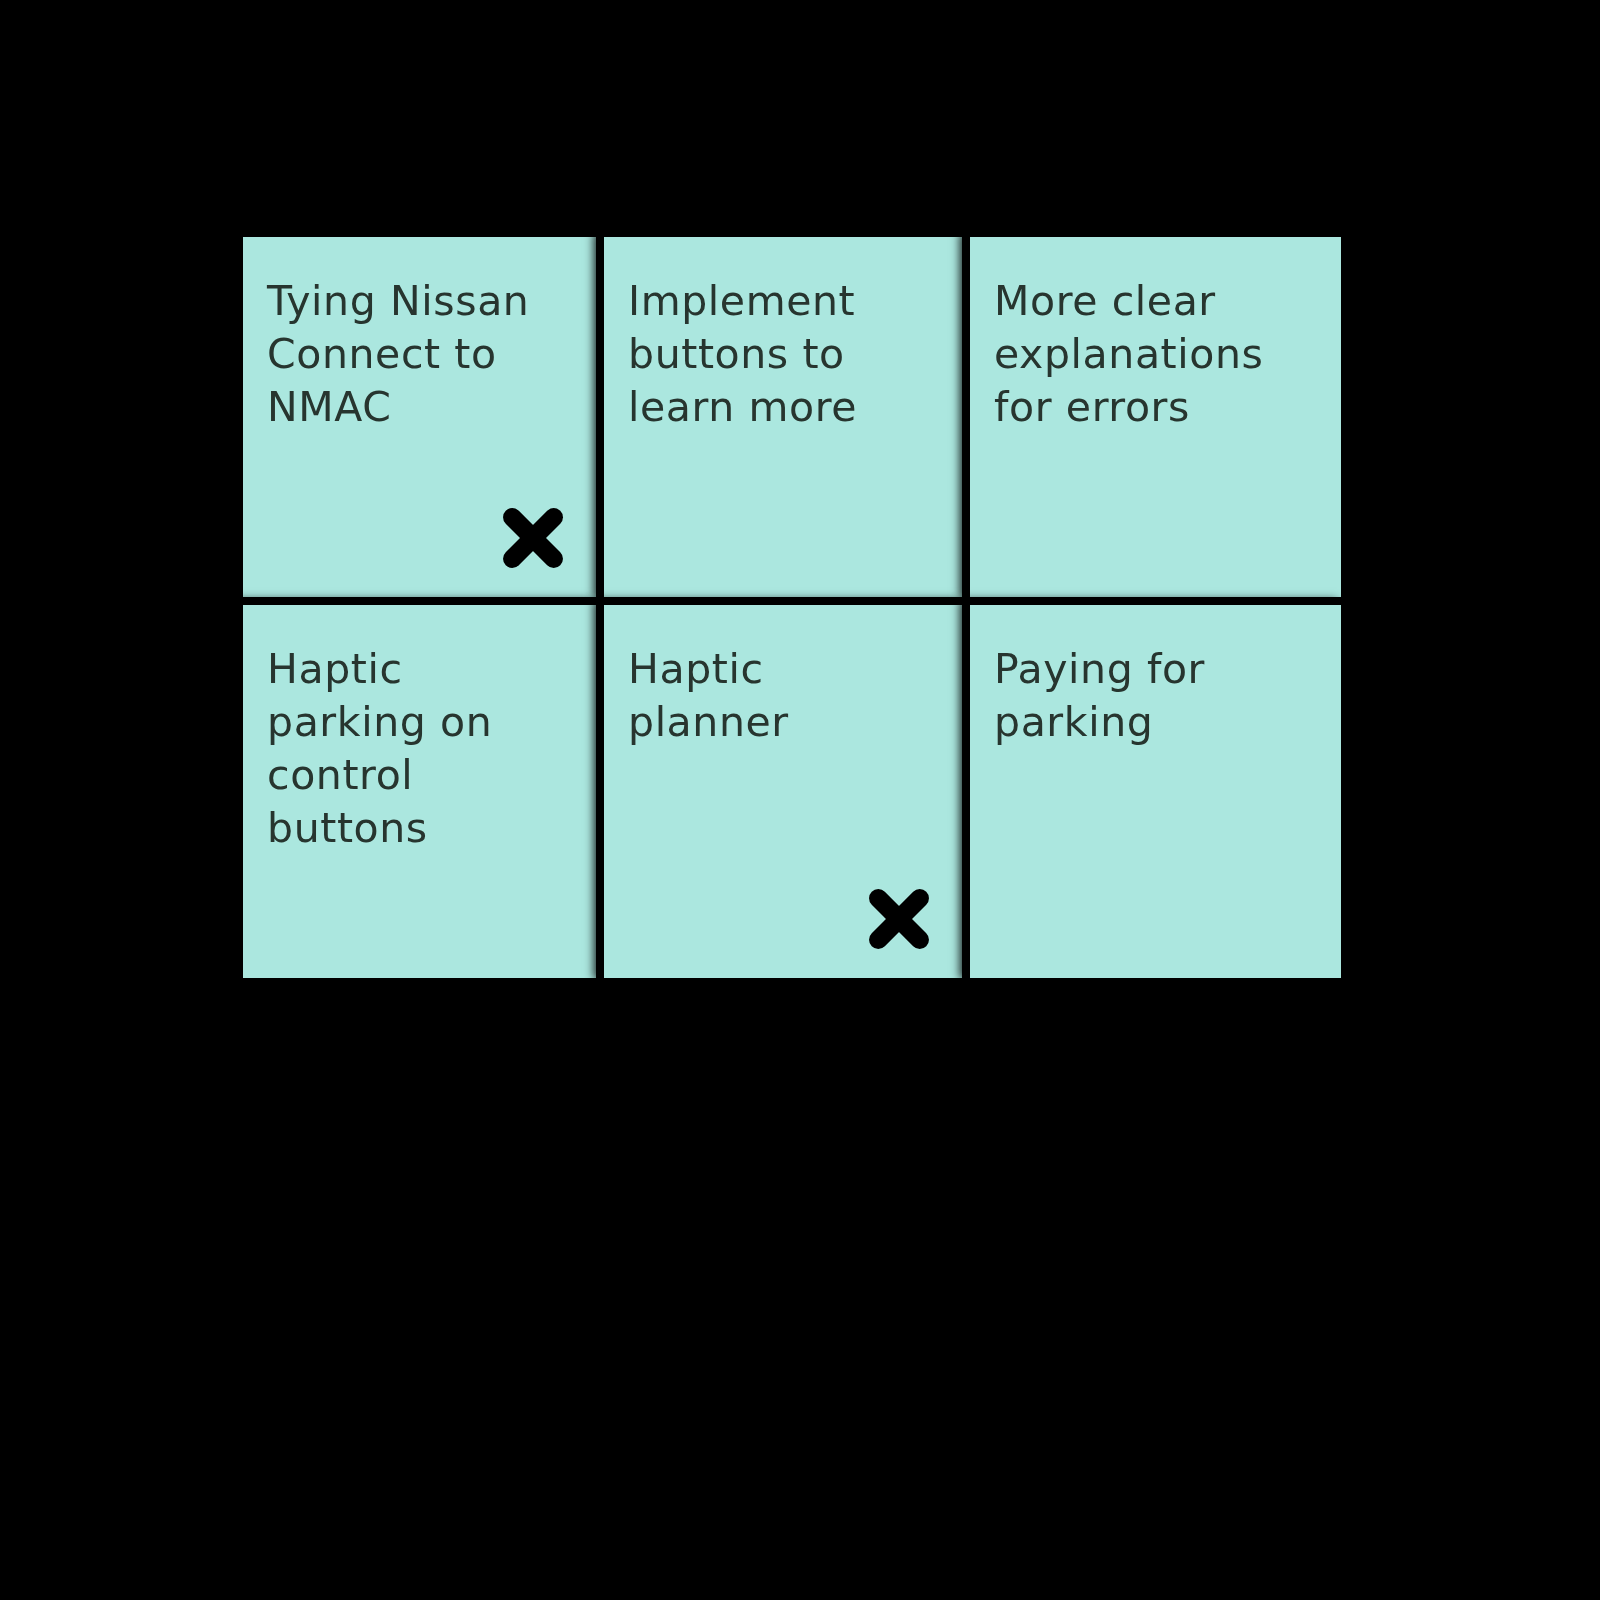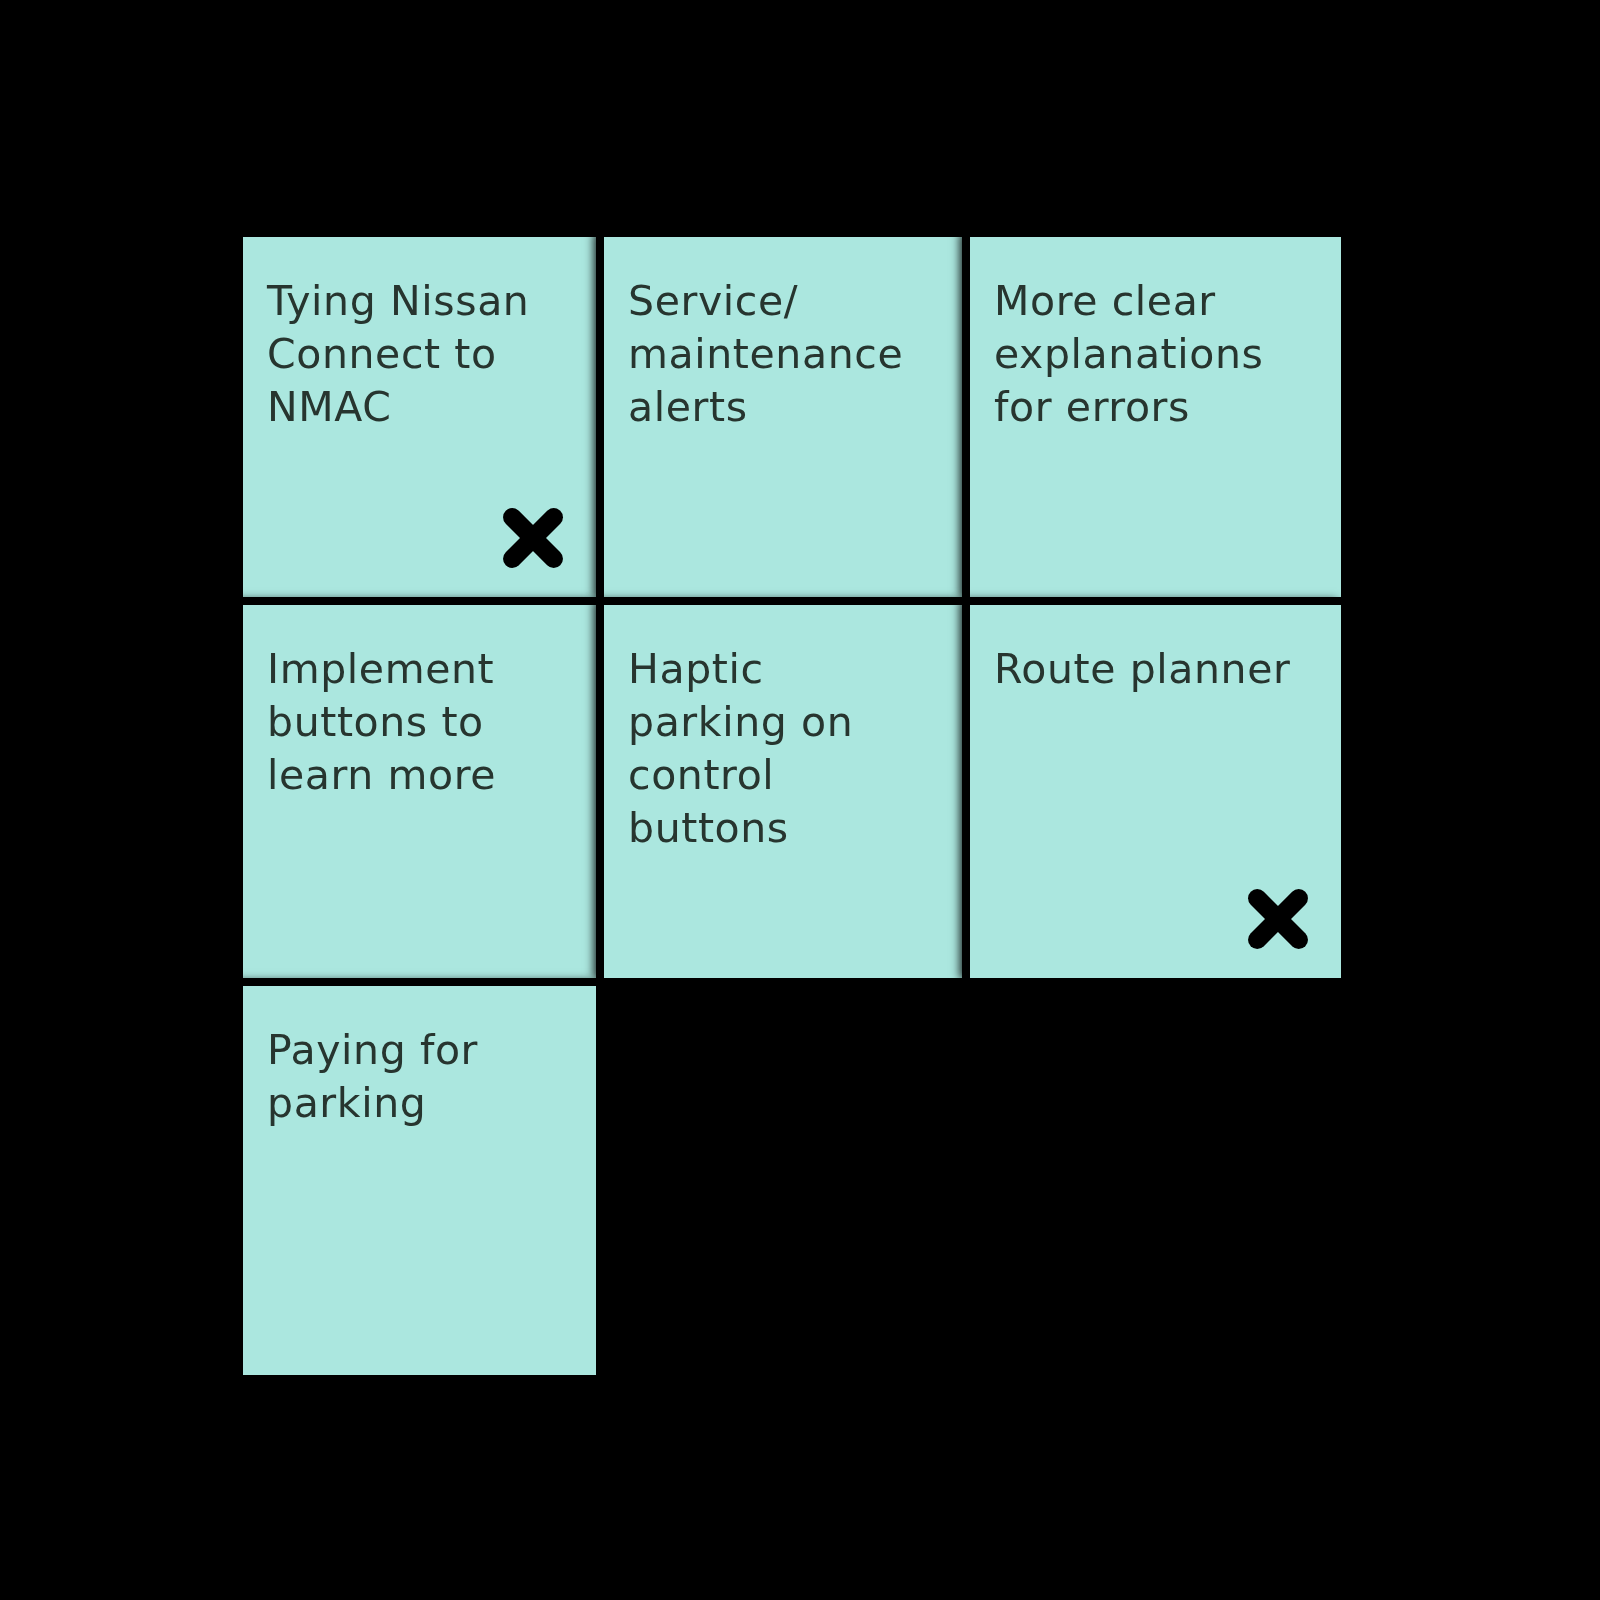--- a/index.html
+++ b/index.html
@@ -100,52 +100,46 @@
       <span class="note-mark">
         <svg viewBox="0 0 100 100" aria-hidden="true">
           <g stroke="#000000" stroke-width="25" stroke-linecap="round" fill="none">
             <line x1="22" y1="22" x2="78" y2="78"></line>
             <line x1="78" y1="22" x2="22" y2="78"></line>
           </g>
         </svg>
       </span>
     </div>
 
+
+
     <div class="sticky-note">
-      <span class="note-text">Service/
-maintenance
-alerts</span>
+      <span class="note-text">Implement
+buttons to
+learn more</span>
 
     </div>
-
 
     <div class="sticky-note">
       <span class="note-text">More clear
 explanations
 for errors</span>
-
-    </div>
-
-    <div class="sticky-note">
-      <span class="note-text">Implement
-buttons to
-learn more</span>
 
     </div>
 
     <div class="sticky-note">
       <span class="note-text">Haptic
 parking on
 control
 buttons</span>
 
     </div>
 
     <div class="sticky-note">
-      <span class="note-text">Route planner</span>
+      <span class="note-text">Haptic planner</span>
       <span class="note-mark">
         <svg viewBox="0 0 100 100" aria-hidden="true">
           <g stroke="#000000" stroke-width="25" stroke-linecap="round" fill="none">
             <line x1="22" y1="22" x2="78" y2="78"></line>
             <line x1="78" y1="22" x2="22" y2="78"></line>
           </g>
         </svg>
       </span>
     </div>
 

